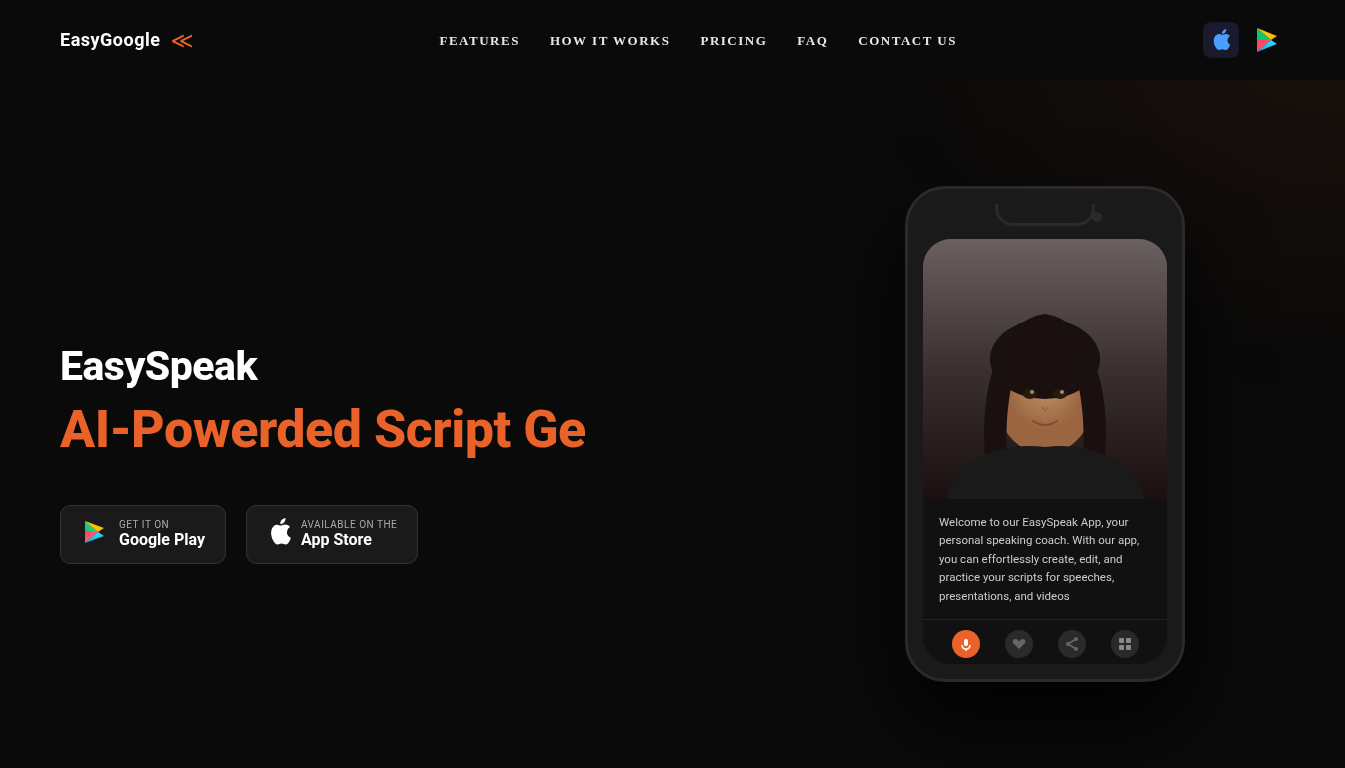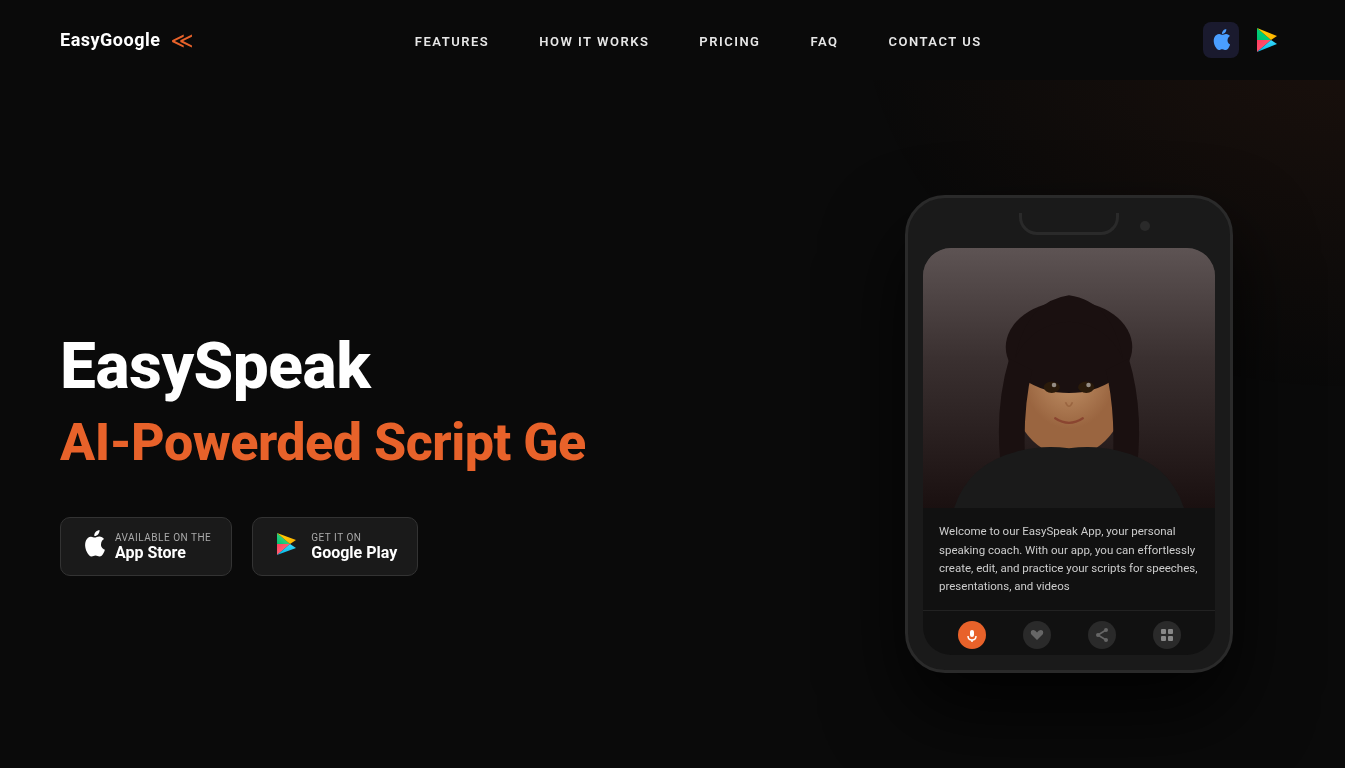--- a/index.html
+++ b/index.html
@@ -39,22 +39,23 @@
     .logo-text span {
       font-size: 18px;
       font-weight: 700;
       color: #ffffff;
       letter-spacing: 0.5px;
     }
 
     .nav-links {
       display: flex;
       align-items: flex-end;
-      gap: 50px;
+      gap: 30px;
       list-style: none;
+      font-family: Liberation Serif, serif;
     }
 
     .nav-links a {
       color: #ffffff;
       text-decoration: none;
       font-size: 13px;
       font-weight: 600;
       letter-spacing: 1.5px;
       text-transform: uppercase;
       opacity: 0.9;
@@ -95,21 +96,21 @@
       position: relative;
     }
 
     .hero-content {
       flex: 1;
       max-width: 600px;
       padding-top: 40px;
     }
 
     .hero-title-main {
-      font-size: 64px;
+      font-size: 41px;
       font-weight: 800;
       color: #ffffff;
       line-height: 1.1;
       margin-bottom: 12px;
       letter-spacing: -0.5px;
     }
 
     .hero-title-sub {
       font-size: 52px;
       font-weight: 800;
@@ -179,21 +180,21 @@
       margin-right: 60px;
     }
 
     .phone-frame {
       background: #1a1a1a;
       border-radius: 40px;
       border: 3px solid #2a2a2a;
       padding: 15px;
       position: relative;
       box-shadow: 0 40px 80px rgba(0,0,0,0.8);
-      width: 328px;
+      width: 280px;
     }
 
     .phone-notch-area {
       display: flex;
       justify-content: center;
       align-items: center;
       height: 30px;
       margin-bottom: 5px;
       position: relative;
     }
@@ -357,32 +358,20 @@
 
 <section class="hero">
   <div class="hero-content">
     <h1 class="hero-title-main">EasySpeak</h1>
     <h2 class="hero-title-sub">AI-Powerded Script Ge</h2>
 
     <div class="store-buttons">
 
       <a href="#" class="store-btn">
         <div class="store-btn-icon">
-          <svg width="24" height="28" viewBox="0 0 24 28" fill="white">
-            <path d="M20 14.5c0-3.1 1.8-4.9 3-5.5-1-1.5-2.7-2.4-4.6-2.5-1.8-.1-3.6 1.1-4.6 1.1-1 0-2.5-1-4-.9-1.9.1-3.7 1.6-4.7 3.6C3 14.7 4.6 20.4 6.7 23.4c1 1.5 2.2 3.2 3.9 3.1 1.6-.1 2.2-1 3.9-1 1.8 0 2.4 1 4 1 1.7 0 2.8-1.5 3.8-3.1.7-1.1 1.2-2.3 1.6-3.6-1.1-.5-3.9-2-3.9-4.8zM17.2 4.2c.9-1.1 1.5-2.6 1.3-4.2-1.3.1-3 1-3.9 2.1-.8 1-1.5 2.4-1.3 3.9 1.4.1 3-.7 3.9-1.8z"></path>
-          </svg>
-        </div>
-        <div class="store-btn-text">
-          <span class="top-line">Available on the</span>
-          <span class="bottom-line">App Store</span>
-        </div>
-      </a>
-
-      <a href="#" class="store-btn">
-        <div class="store-btn-icon">
           <svg width="28" height="28" viewBox="0 0 28 28">
             <defs>
               <linearGradient id="gp1b" x1="0%" y1="100%" x2="100%" y2="0%">
                 <stop offset="0%" style="stop-color:#00c170"></stop>
                 <stop offset="100%" style="stop-color:#5dde8a"></stop>
               </linearGradient>
               <linearGradient id="gp2b" x1="0%" y1="0%" x2="100%" y2="100%">
                 <stop offset="0%" style="stop-color:#ff3d5f"></stop>
                 <stop offset="100%" style="stop-color:#ff8080"></stop>
               </linearGradient>
@@ -397,20 +386,32 @@
             </defs>
             <polygon points="4,3 4,14 17,14" fill="url(#gp1b)"></polygon>
             <polygon points="4,14 4,25 17,14" fill="url(#gp2b)"></polygon>
             <polygon points="17,14 23,10 4,3" fill="url(#gp3b)"></polygon>
             <polygon points="4,25 23,18 17,14" fill="url(#gp4b)"></polygon>
           </svg>
         </div>
         <div class="store-btn-text">
           <span class="top-line">GET IT ON</span>
           <span class="bottom-line">Google Play</span>
+        </div>
+      </a>
+
+      <a href="#" class="store-btn">
+        <div class="store-btn-icon">
+          <svg width="24" height="28" viewBox="0 0 24 28" fill="white">
+            <path d="M20 14.5c0-3.1 1.8-4.9 3-5.5-1-1.5-2.7-2.4-4.6-2.5-1.8-.1-3.6 1.1-4.6 1.1-1 0-2.5-1-4-.9-1.9.1-3.7 1.6-4.7 3.6C3 14.7 4.6 20.4 6.7 23.4c1 1.5 2.2 3.2 3.9 3.1 1.6-.1 2.2-1 3.9-1 1.8 0 2.4 1 4 1 1.7 0 2.8-1.5 3.8-3.1.7-1.1 1.2-2.3 1.6-3.6-1.1-.5-3.9-2-3.9-4.8zM17.2 4.2c.9-1.1 1.5-2.6 1.3-4.2-1.3.1-3 1-3.9 2.1-.8 1-1.5 2.4-1.3 3.9 1.4.1 3-.7 3.9-1.8z"></path>
+          </svg>
+        </div>
+        <div class="store-btn-text">
+          <span class="top-line">Available on the</span>
+          <span class="bottom-line">App Store</span>
         </div>
       </a>
     </div>
   </div>
 
   <div class="hero-phone">
     <div class="phone-frame">
       <div class="phone-notch-area">
         <div class="phone-notch"></div>
         <div class="phone-camera-dot"></div>

